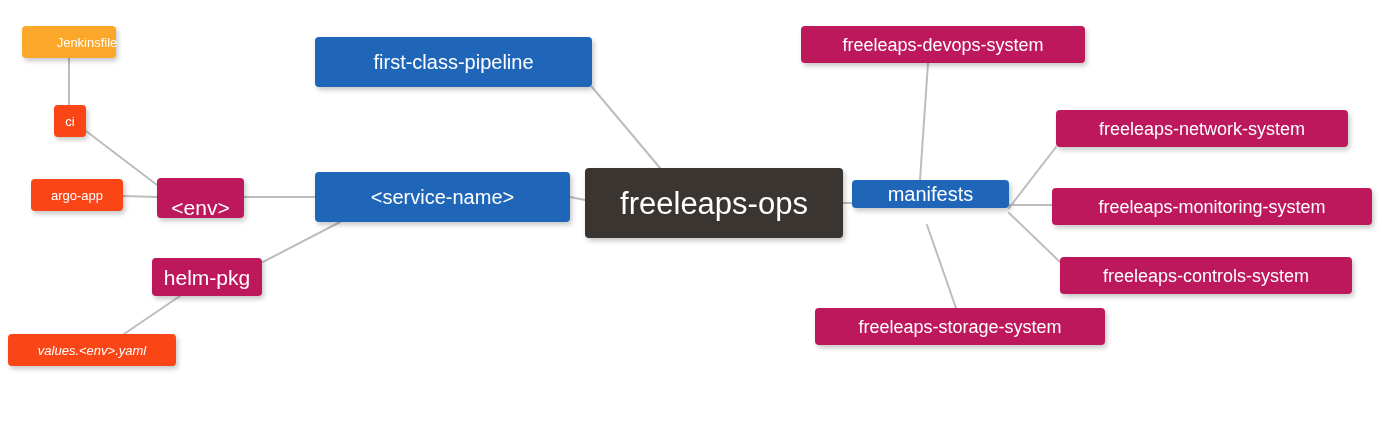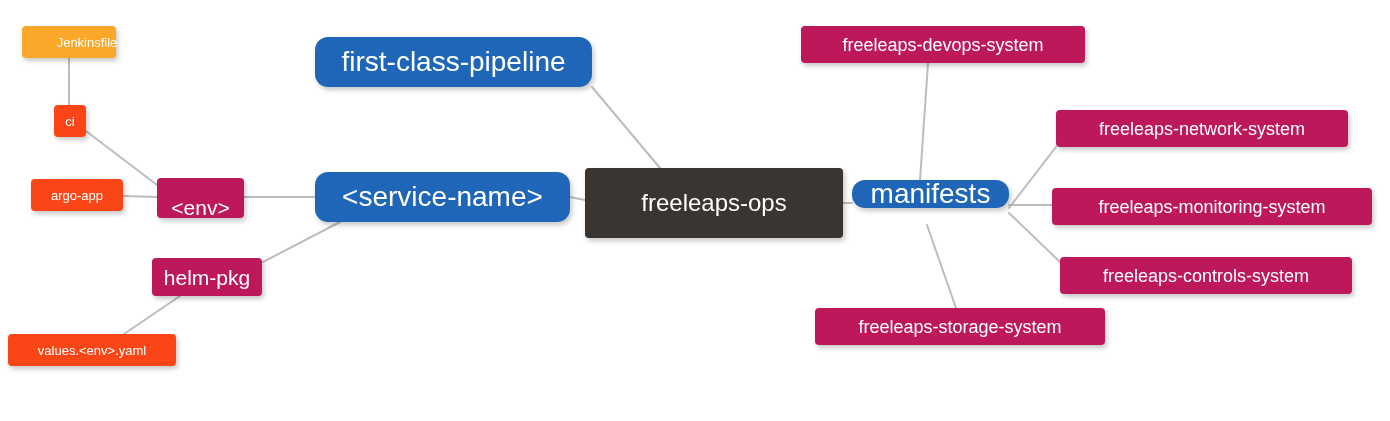--- a/index.html
+++ b/index.html
@@ -45,22 +45,22 @@
     padding: 0 2px;
   }
   
   .n-root    { background: #3b3531; }
   .n-blue    { background: #1f66b8; }
   .n-green   { background: #be185d; }
   .n-orange  { background: #fba72a; }
   .n-red     { background: #fa4616; }
 
   
-  .sz-root   { font-size: 24px; }
-  .sz-l1     { font-size: 28px; border-radius: 13px; }
+  .sz-root   { font-size: 31px; }
+  .sz-l1     { font-size: 20px; }
   .sz-l2     { font-size: 21px; }
   .sz-l3     { font-size: 18px; }
   .sz-l4     { font-size: 13px; }
 </style>
 </head>
 <body>
 
 <div id="mindmap-canvas">
 
   <svg id="edge-layer" viewBox="0 0 1390 421" width="1390" height="421" xmlns="http://www.w3.org/2000/svg">
@@ -116,18 +116,18 @@
       </div>
       <div class="mm-node n-orange sz-l4" style="left: 22px; top: 26px; width: 94px; height: 32px; padding-left: 36px;">
         <span class="mm-label">Jenkinsfile</span>
       </div>
       <div class="mm-node n-red sz-l4" style="left: 54px; top: 105px; width: 32px; height: 32px;">
         <span class="mm-label">ci</span>
       </div>
       <div class="mm-node n-red sz-l4" style="left: 31px; top: 179px; width: 92px; height: 32px;">
         <span class="mm-label">argo-app</span>
       </div>
-      <div class="mm-node n-red sz-l4" style="left: 8px; top: 334px; width: 168px; height: 32px;">
+      <div class="mm-node n-red sz-l4" style="left: 8px; top: 334px; width: 168px; height: 32px; font-style: italic;">
         <span class="mm-label">values.&lt;env&gt;.yaml</span>
       </div>
     </div>
 
 </div>
 
 </body></html>

